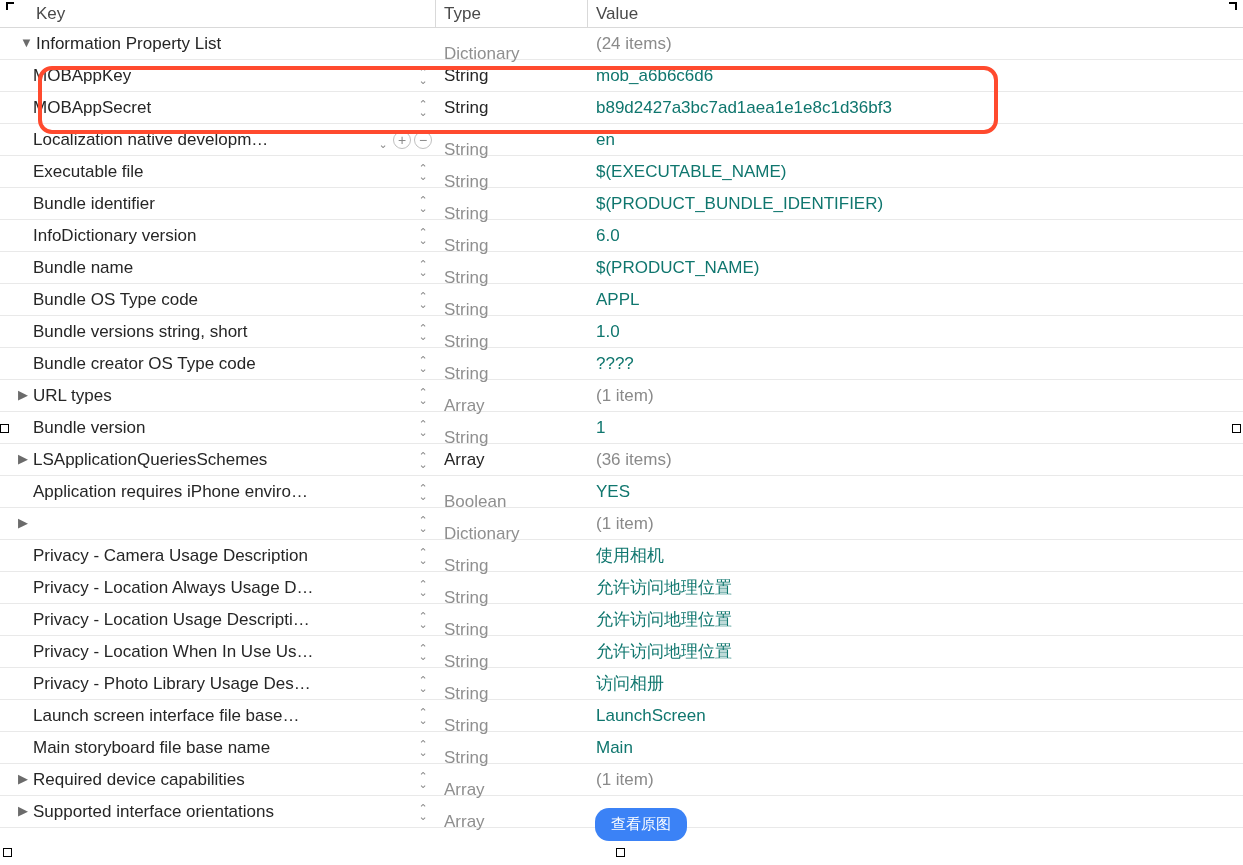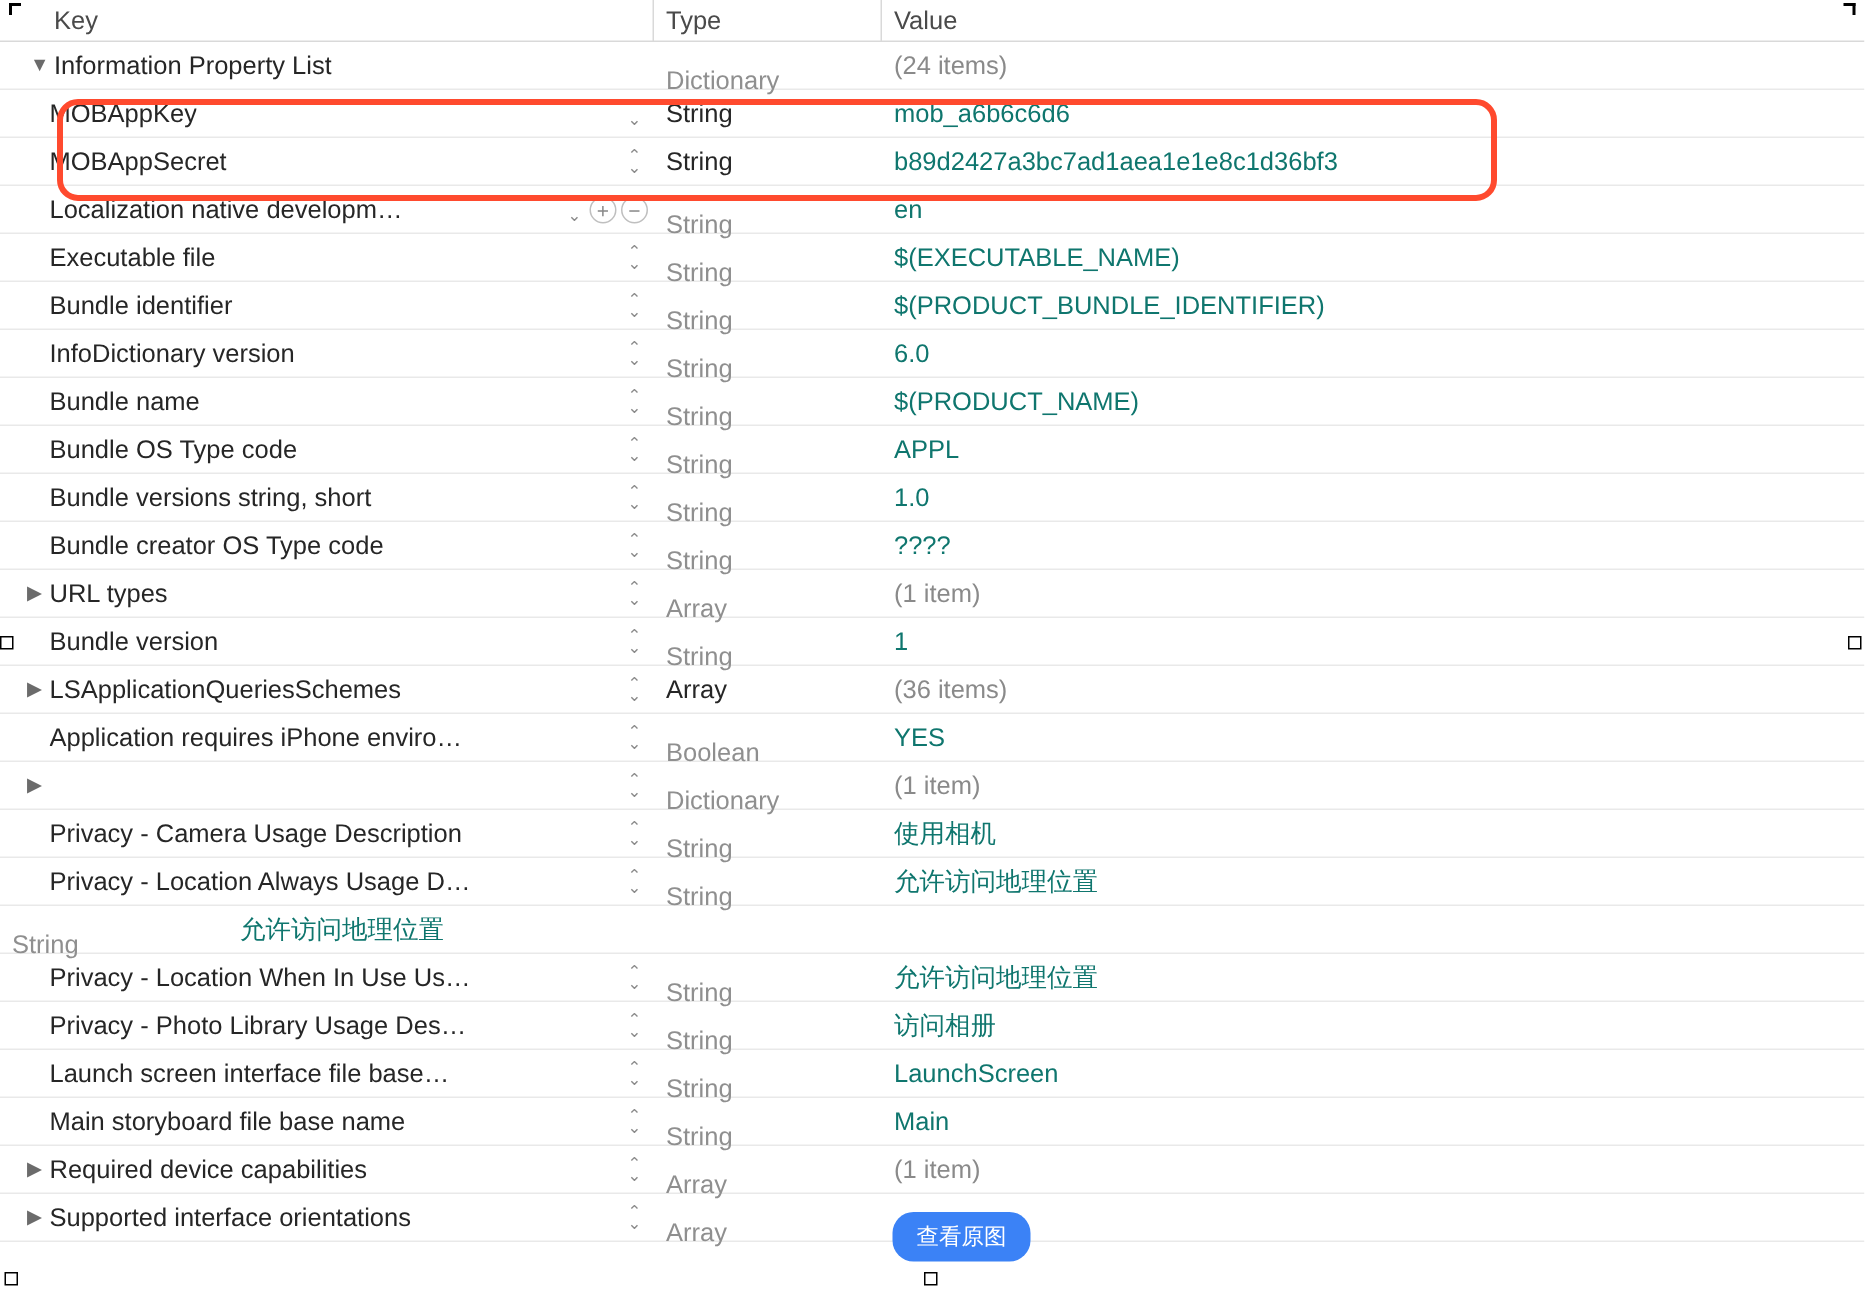--- a/index.html
+++ b/index.html
@@ -376,20 +376,27 @@
           <span class="keytext">Privacy - Location Always Usage D…</span>
           <div class="stepper">
             <span class="up"></span>
             <span class="down"></span>
           </div>
         </div>
         <div class="cell type-cell type-gray">String</div>
         <div class="cell value-cell value-black">允许访问地理位置</div>
       </div>
       <div class="row">
+        <div class="cell key-cell indent1">
+          <span class="keytext">Privacy - Location Usage Descripti…</span>
+          <div class="stepper">
+            <span class="up"></span>
+            <span class="down"></span>
+          </div>
+        </div>
         <div class="cell type-cell type-gray">String</div>
         <div class="cell value-cell value-black">允许访问地理位置</div>
       </div>
       <div class="row">
         <div class="cell key-cell indent1">
           <span class="keytext">Privacy - Location When In Use Us…</span>
           <div class="stepper">
             <span class="up"></span>
             <span class="down"></span>
           </div>

